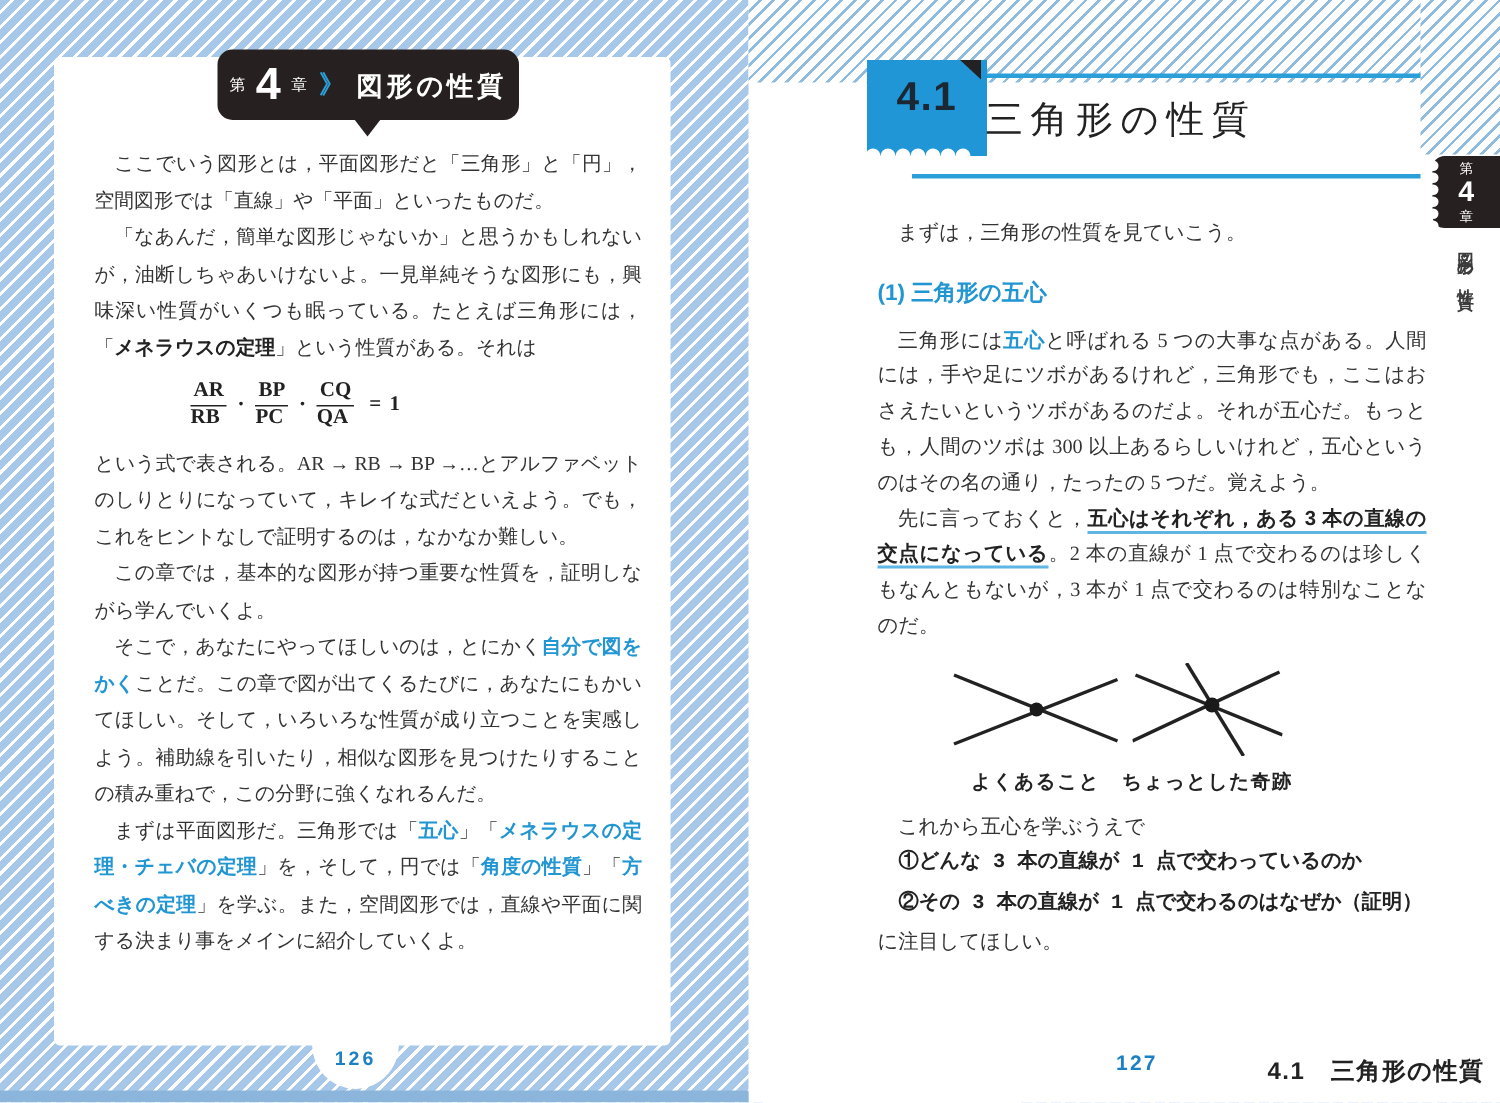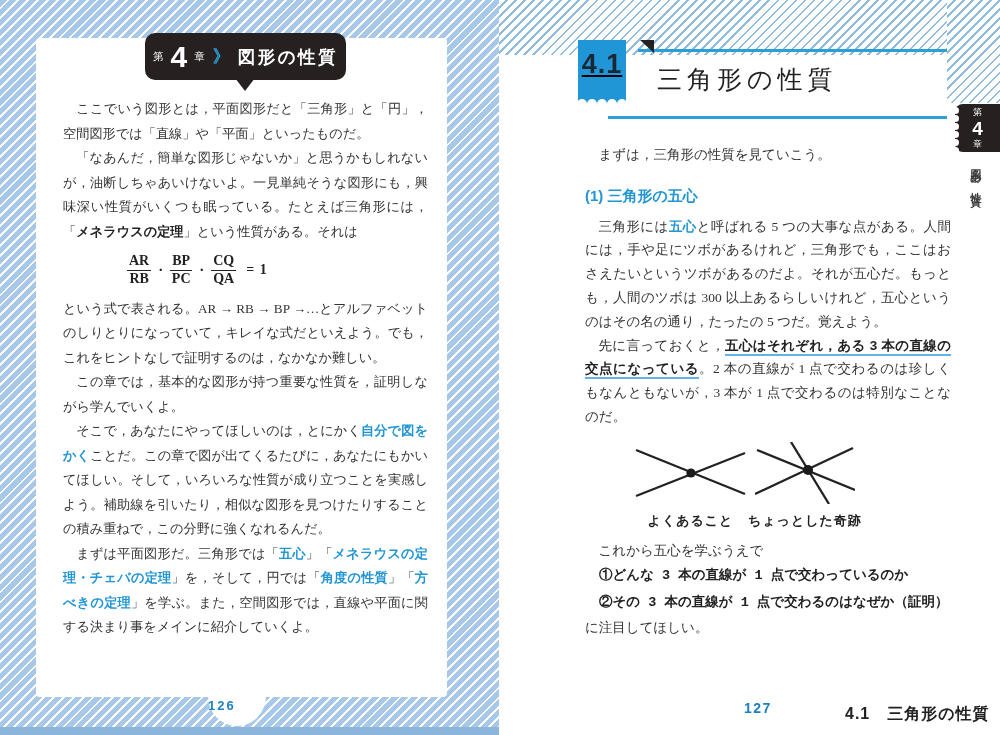--- a/index.html
+++ b/index.html
@@ -10,21 +10,21 @@
   }
   .abs{position:absolute;}
   
   .right-panel{left:499px;top:0;width:501px;height:735px;background:#ffffff;}
   .hatch{background:repeating-linear-gradient(135deg,#ffffff 0px,#ffffff 4.6px,#8fbbdf 4.6px,#8fbbdf 6.4px);}
   .hatch-top{left:499px;top:0;width:501px;height:55px;}
   .hatch-right{left:947px;top:0;width:53px;height:103px;}
   .bottom-bar{left:0;top:727px;width:499px;height:8px;background:#8cb5dc;}
   
   .left-card{left:36px;top:38px;width:411px;height:659px;background:#ffffff;border-radius:4px;}
-  .page-bump{left:208px;top:696px;width:58px;height:30px;background:#ffffff;border-radius:0 0 50% 50% / 0 0 100% 100%;}
+  .page-bump{left:208px;top:696px;width:58px;height:30px;background:#ffffff;border-radius:0 0 50% 50% / 0 0 100% 100%;text-align:center;}
   .page-num{font-family:"Liberation Sans","DejaVu Sans",sans-serif;font-weight:700;font-size:13px;color:#1d80c2;letter-spacing:2px;line-height:19px;}
   
   .chapter-badge{left:145px;top:33px;width:201px;height:47px;background:#262120;border-radius:10px;
     display:flex;align-items:center;justify-content:center;gap:6px;color:#ffffff;
     font-family:"Liberation Sans","DejaVu Sans",sans-serif;}
   .badge-tail{left:235px;top:78px;width:0;height:0;border-left:10px solid transparent;border-right:10px solid transparent;border-top:13px solid #262120;}
   .badge-small{font-size:10.5px;}
   .badge-num{font-size:30px;font-weight:700;margin:0 1px;}
   .badge-chevron{color:#2b9fd8;font-size:17px;font-weight:700;margin:0 2px;}
   .badge-title{font-size:17.5px;font-weight:700;letter-spacing:2.5px;}
@@ -32,27 +32,27 @@
   .left-body{left:63px;top:97px;width:365px;font-size:13.2px;line-height:24.5px;color:#333333;text-align:justify;}
   .right-body{left:585px;top:143px;width:366px;font-size:13.5px;line-height:23.8px;color:#333333;text-align:justify;}
   .para{margin:0;}
   .para.indent{text-indent:1em;}
   .para.item{font-family:Liberation Mono, monospace;font-weight:700;color:#222222;margin-left:14px;line-height:27px;}
   .seg-gbold{font-family:"Liberation Sans","DejaVu Sans",sans-serif;font-weight:700;color:#222222;}
   .seg-blue{font-family:"Liberation Sans","DejaVu Sans",sans-serif;font-weight:700;color:#2196d2;}
   .seg-ul{font-family:"Liberation Sans","DejaVu Sans",sans-serif;font-weight:700;color:#222222;border-bottom:2.5px solid #5fb5e3;padding-bottom:1px;}
   
   .formula{margin:9px 0 9px 64px;display:flex;align-items:center;gap:7px;color:#222222;font-size:14px;font-weight:700;}
-  .frac{display:inline-flex;flex-direction:column;text-align:center;line-height:1.2;}
+  .frac{display:inline-flex;flex-direction:column;text-align:left;line-height:1.2;}
   .frac .num{border-bottom:1.3px solid #222222;padding:0 2px;}
   .fdot{font-size:15px;}
   .feq{margin-left:3px;letter-spacing:1px;}
   
   .r-rule-top{left:638px;top:49px;width:309px;height:3px;background:#2b9fd8;}
-  .section-badge{left:578px;top:40px;width:48px;height:64px;background:#2196d6;text-decoration:underline;}
+  .section-badge{left:578px;top:40px;width:80px;height:64px;background:#2196d6;}
   .section-badge .bn{display:block;text-align:center;padding-top:9px;font-family:"Liberation Sans","DejaVu Sans",sans-serif;font-weight:800;font-size:27px;color:#1b2733;letter-spacing:1px;}
   .scallop{position:absolute;left:-1px;bottom:-5px;width:10px;height:10px;border-radius:50%;background:#ffffff;
     box-shadow:10px 0 0 #ffffff,20px 0 0 #ffffff,30px 0 0 #ffffff,40px 0 0 #ffffff,50px 0 0 #ffffff,60px 0 0 #ffffff;}
   .corner-fold{left:640px;top:40px;}
   .section-title{left:657px;top:63px;font-family:"Liberation Sans","DejaVu Sans",sans-serif;font-weight:400;font-size:25px;color:#222222;letter-spacing:5px;text-align:right;}
   .r-rule{left:608px;top:116px;width:339px;height:3px;background:#2b9fd8;}
   .r-heading{font-family:"Liberation Sans","DejaVu Sans",sans-serif;font-weight:700;font-size:15px;color:#2196d2;margin:17px 0 7px 0;}
   
   .fig-row{display:flex;margin:13px 0 6px 48px;align-items:flex-end;}
   .fig{display:flex;flex-direction:column;align-items:center;}

